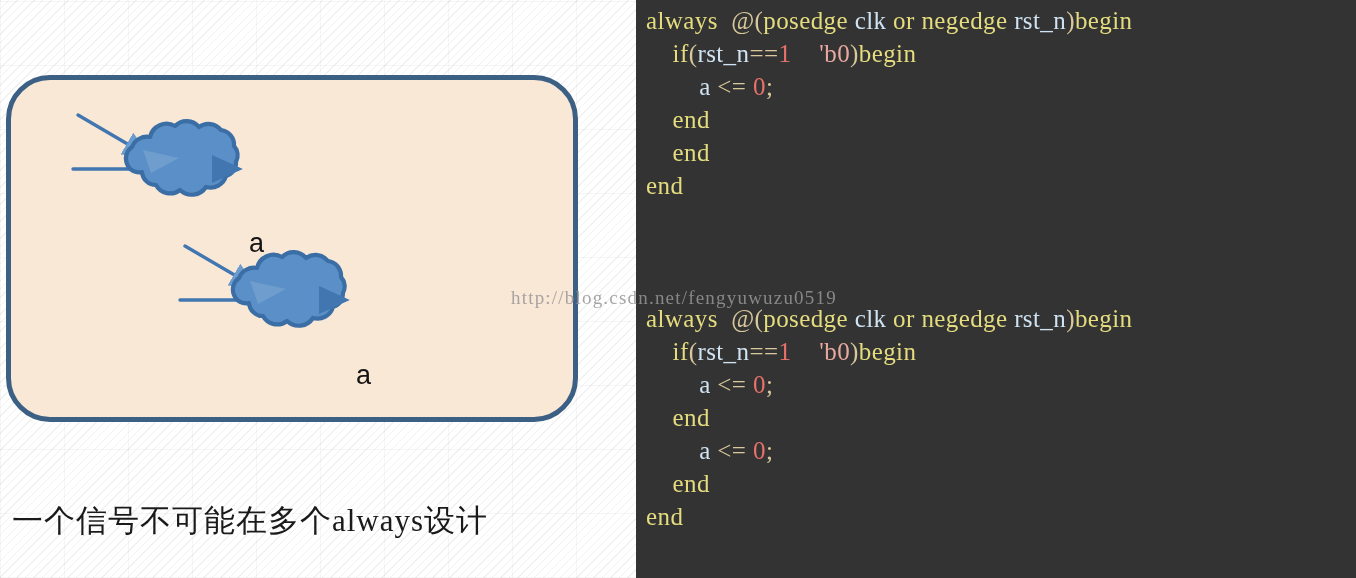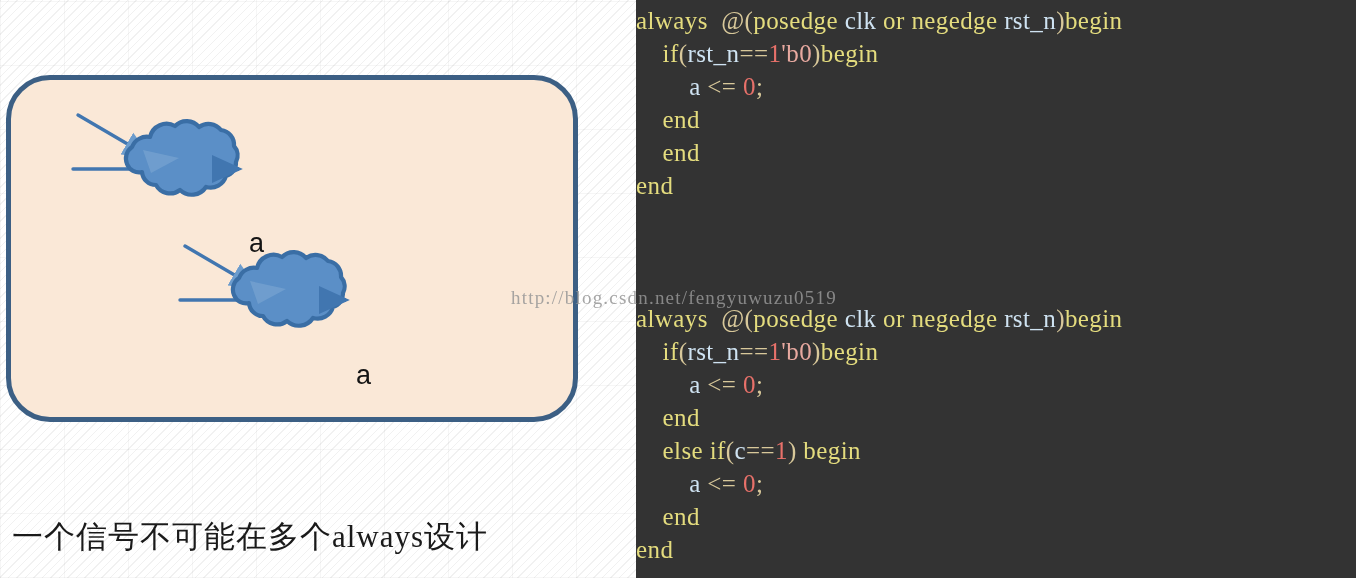--- a/index.html
+++ b/index.html
@@ -69,21 +69,20 @@
   
   .caption {
     position: absolute;
     left: 12px;
     top: 500px;
     font-family: "Liberation Serif", "DejaVu Serif", serif;
     font-size: 31px;
     color: #1a1a1a;
     letter-spacing: 1px;
     white-space: nowrap;
-    margin-top: 16px;
   }
 
   
   .code-panel {
     position: absolute;
     left: 636px;
     top: 0;
     width: 720px;
     height: 578px;
     background: #333333;
@@ -96,27 +95,28 @@
   }
   .code-block.first { top: 4px; }
   .code-block.second { top: 302px; }
 
   .code-line {
     font-family: "Liberation Serif", "DejaVu Serif", serif;
     font-size: 25px;
     line-height: 33px;
     height: 33px;
     white-space: pre;
+    padding-left: 10px;
     letter-spacing: 0.4px;
   }
   .kw   { color: #e4dc7e; }   
   .id   { color: #cfe3f2; }   
   .op   { color: #d8c89a; }   
   .num  { color: #e8716a; }   
-  .numb { color: #e8a9a0; }   
+  .numb { color: #e8a9a0; margin-left: 28px; }   
 
   
   .watermark {
     position: absolute;
     left: 511px;
     top: 287px;
     font-family: "Liberation Serif", "DejaVu Serif", serif;
     font-size: 19px;
     color: rgba(150,150,150,0.85);
     letter-spacing: 1.2px;
@@ -208,21 +208,20 @@
         <div class="code-line"><span class="op">        </span><span class="id">a</span><span class="op"> &lt;= </span><span class="num">0</span><span class="op">;</span></div>
         <div class="code-line"><span class="op">    </span><span class="kw">end</span></div>
         <div class="code-line"><span class="op">    </span><span class="kw">end</span></div>
         <div class="code-line"><span class="kw">end</span></div>
       </div>
     <div class="code-block second" id="code-block-1">
         <div class="code-line"><span class="kw">always</span><span class="op">  </span><span class="op">@(</span><span class="kw">posedge</span><span class="op"> </span><span class="id">clk</span><span class="op"> </span><span class="kw">or</span><span class="op"> </span><span class="kw">negedge</span><span class="op"> </span><span class="id">rst_n</span><span class="op">)</span><span class="kw">begin</span></div>
         <div class="code-line"><span class="op">    </span><span class="kw">if</span><span class="op">(</span><span class="id">rst_n</span><span class="op">==</span><span class="num">1</span><span class="numb">'b0</span><span class="op">)</span><span class="kw">begin</span></div>
         <div class="code-line"><span class="op">        </span><span class="id">a</span><span class="op"> &lt;= </span><span class="num">0</span><span class="op">;</span></div>
         <div class="code-line"><span class="op">    </span><span class="kw">end</span></div>
-        <div class="code-line"><span class="op">    </span><span class="kw">else</span><span class="op"> </span><span class="kw">if</span><span class="op">(</span><span class="id">c</span><span class="op">==</span><span class="num">1</span><span class="op">) </span><span class="kw">begin</span></div>
         <div class="code-line"><span class="op">        </span><span class="id">a</span><span class="op"> &lt;= </span><span class="num">0</span><span class="op">;</span></div>
         <div class="code-line"><span class="op">    </span><span class="kw">end</span></div>
         <div class="code-line"><span class="kw">end</span></div>
       </div>
   </div>
 
   <div class="watermark">http://blog.csdn.net/fengyuwuzu0519</div>
 
 </div>
 

